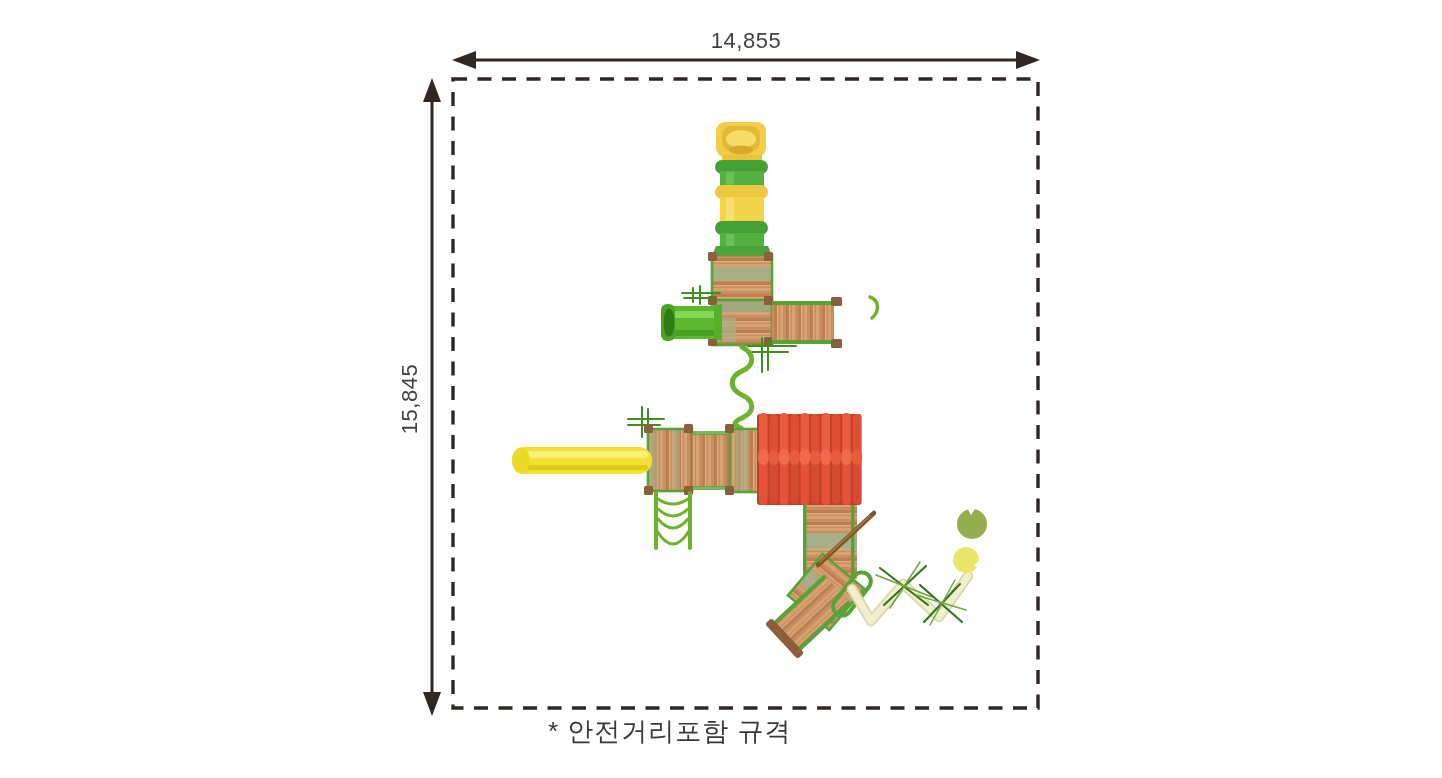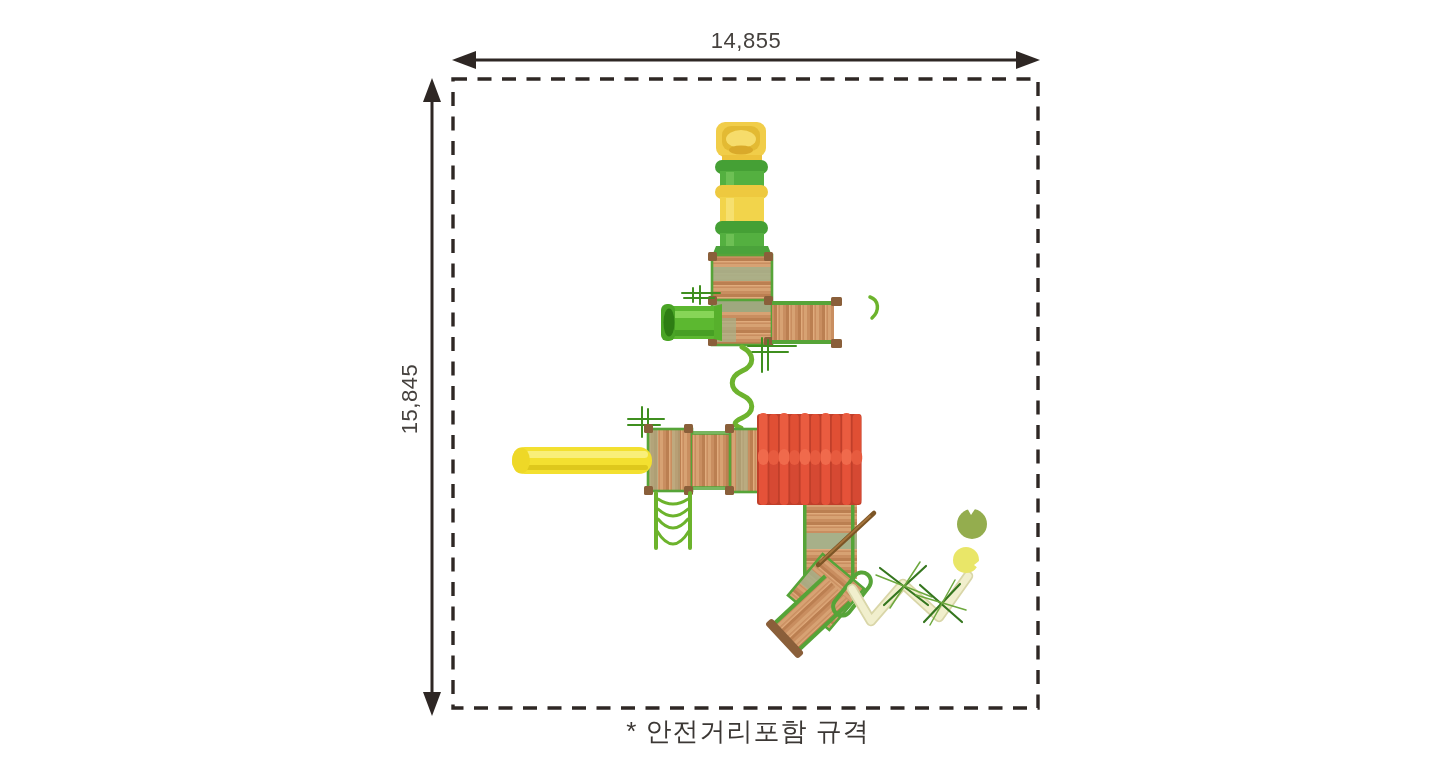--- a/index.html
+++ b/index.html
@@ -20,21 +20,21 @@
     font-family:"Liberation Sans", sans-serif;overflow:hidden;
   }
   .plan-svg{position:absolute;left:0;top:0;}
   .dim-label{
     position:absolute;color:var(--c-text);font-size:22px;letter-spacing:0.5px;
     text-align:center;
   }
   .dim-label-top{left:646px;top:28px;width:200px;}
   .dim-label-left{left:340px;top:386px;width:140px;height:26px;transform:rotate(-90deg);transform-origin:center;}
   .caption{
-    position:absolute;left:548px;top:714px;width:400px;text-align:center;
+    position:absolute;left:548px;top:714px;width:400px;
     color:#3b3734;font-size:26px;letter-spacing:1px;
   }
   .st-dim{stroke:var(--c-line);stroke-width:3;fill:none;}
   .st-arrow{fill:var(--c-line);stroke:none;}
   .st-bound{stroke:var(--c-line);stroke-width:3.4;fill:none;stroke-dasharray:14 10.5;}
   .gframe{stroke:var(--c-border_green);stroke-width:2.6;fill:none;}
   .gline{stroke:#3f8f1f;stroke-width:2;fill:none;stroke-linecap:round;}
   .arc{stroke:#6cb32c;fill:none;stroke-linecap:round;}
   .post{fill:var(--c-post_brown);}
   .crossline{stroke:#35761f;stroke-width:2.2;fill:none;stroke-linecap:round;}

